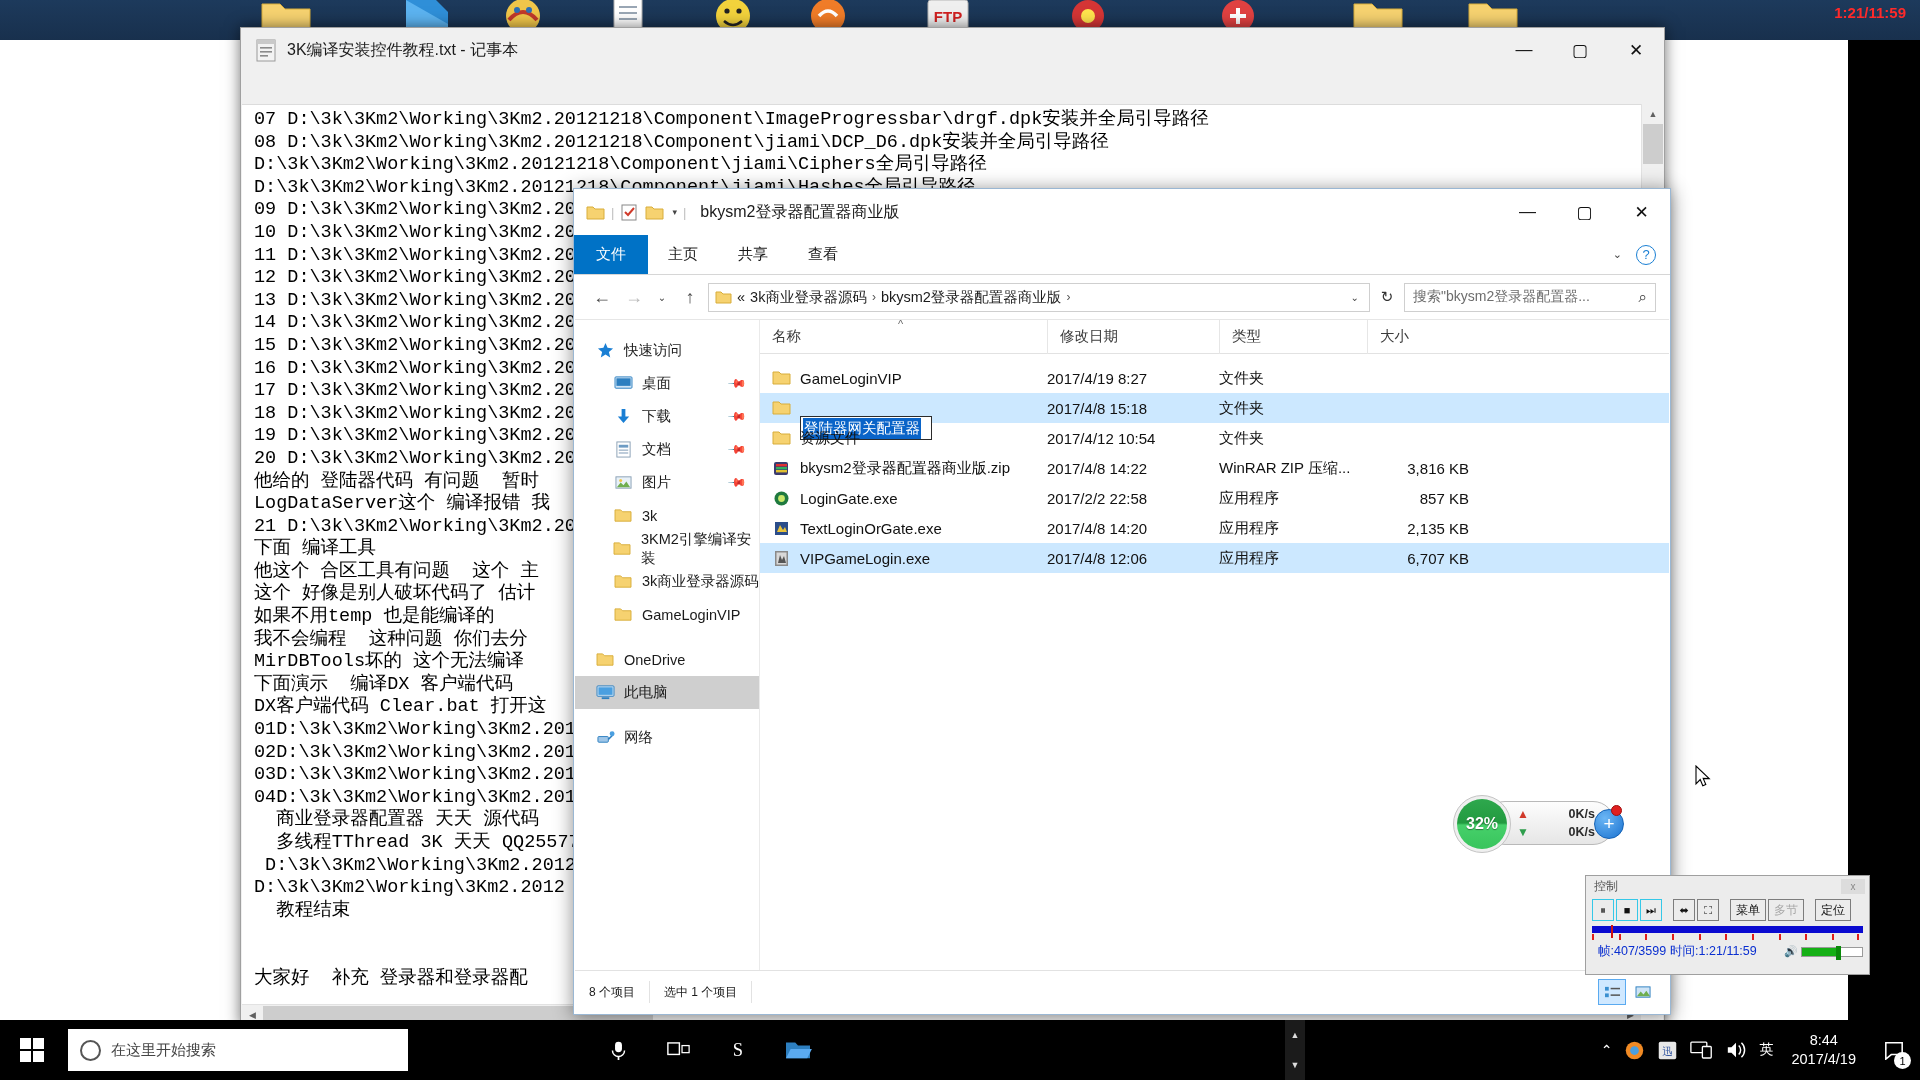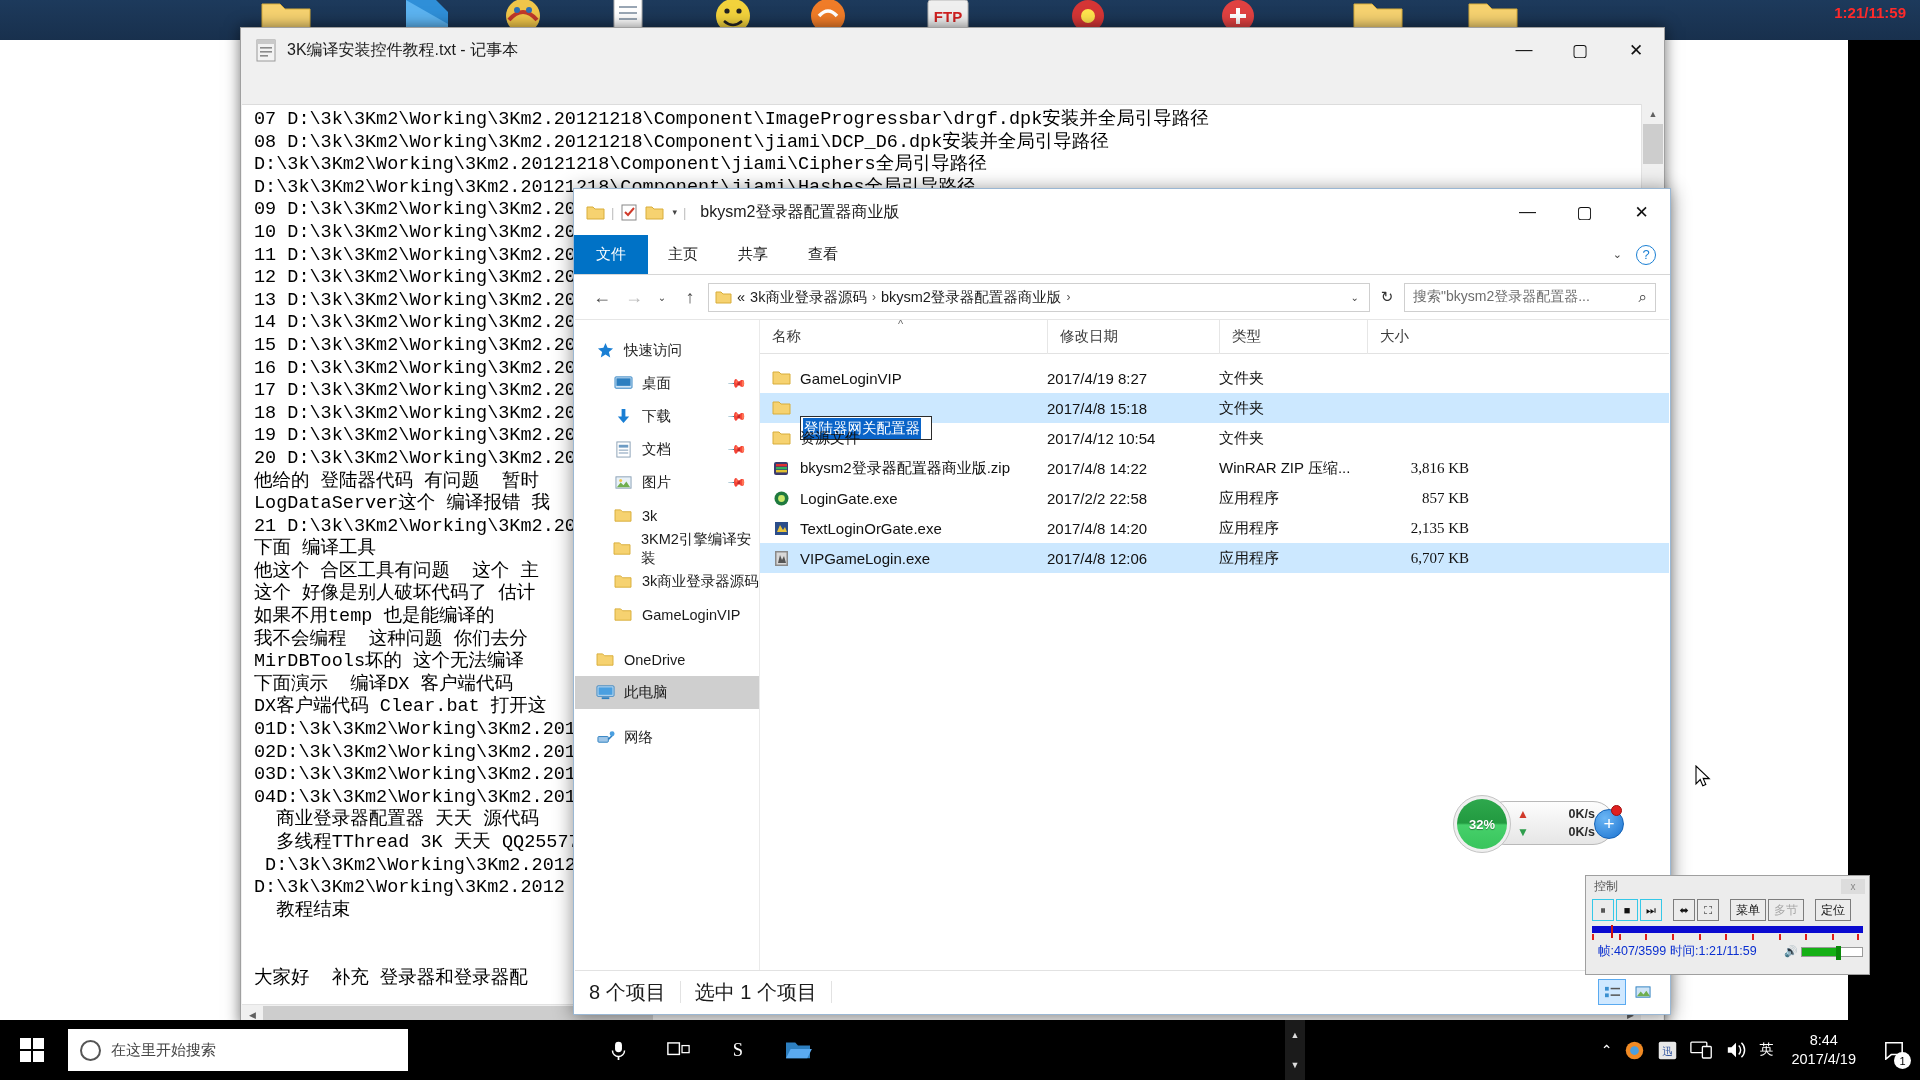--- a/index.html
+++ b/index.html
@@ -101,47 +101,47 @@
       font-size:14.5px; color:#3b3b3b; position:relative; }
   .colhead .c { padding-left:12px; position:relative; height:34px; display:flex; align-items:center; }
   .colhead .c + .c { border-left:1px solid #e6e6e6; }
   .sortmark { position:absolute; left:138px; top:-2px; font-size:11px; color:#666; }
   .rows { padding-top:9px; }
   .row { height:30px; display:flex; align-items:center; font-size:15px; color:#111; }
   .row.sel { background:#cce8ff; }
   .row .nm { width:287px; display:flex; align-items:center; gap:9px; padding-left:12px; overflow:hidden; white-space:nowrap; }
   .row .dt { width:172px; }
   .row .ty { width:148px; }
-  .row .sz { width:130px; text-align:right; padding-right:28px;font-family:Liberation Serif, serif; }
+  .row .sz { width:130px; text-align:right; padding-right:28px; }
   .fi { width:19px; height:17px; flex:0 0 19px; }
   .rename { display:inline-flex; align-items:center; border:1.5px solid #2b2b2b; background:#fff;
       height:24px; padding:0 2px; width:132px;margin-top:40px; }
   .rename .hl { background:#0a64c8; color:#fff; font-size:14.5px; padding:1px 1px; }
 
   #explorer .statusbar { position:absolute; left:1px; right:1px; bottom:1px; height:43px;
-      border-top:1px solid #e2e2e2; display:flex; align-items:center; font-size:20px; color:#1b1b1b;
+      border-top:1px solid #e2e2e2; display:flex; align-items:center; font-size:12px; color:#1b1b1b;
       background:#fff; }
   .statusbar .sb { padding:0 14px; border-right:1px solid #e2e2e2; height:22px; display:flex; align-items:center; }
   .statusbar .views { margin-left:auto; display:flex; gap:3px; padding-right:12px; }
   .vbtn { width:28px; height:26px; display:flex; align-items:center; justify-content:center; }
   .vbtn.on { background:#cfe8ff; border:1px solid #5aaaf0; }
 
   
   .cursor { position:absolute; left:935px; top:445px; width:16px; height:23px; }
 
   
   #netwidget { position:absolute; left:1453px; top:795px; width:165px; height:56px; }
   .nw-pill { position:absolute; left:30px; top:6px; width:132px; height:44px; border-radius:22px;
       background:linear-gradient(180deg,#fdfdfd 0%,#e6e6e6 100%); border:1px solid #b9b9b9; }
   .nw-circ { position:absolute; left:0; top:0; width:58px; height:58px; border-radius:50%;
       background:#efefef; border:1px solid #c4c4c4; display:flex; align-items:center; justify-content:center; }
   .nw-circ .inner { width:50px; height:50px; border-radius:50%;
       background:linear-gradient(180deg,#2ea84d 0%,#229a40 48%,#46d06a 52%,#39c45d 100%);
       display:flex; align-items:center; justify-content:center;
-      color:#fff; font-size:13px; font-weight:bold; text-shadow:0 1px 1px rgba(0,0,0,.4); }
+      color:#fff; font-size:16px; font-weight:bold; text-shadow:0 1px 1px rgba(0,0,0,.4); }
   .nw-rows { position:absolute; left:64px; top:10px; width:78px; font-size:12.5px; color:#333; }
   .nw-rows .r { display:flex; align-items:center; height:18px; gap:4px; }
   .nw-rows .r .ar { width:12px; text-align:center; font-size:12px; }
   .nw-rows .r .up { color:#d03a2a; }
   .nw-rows .r .dn { color:#2e9e4c; }
   .nw-rows .r .v { margin-left:auto; font-weight:bold; color:#2b2b2b; }
   .nw-plus { position:absolute; right:-6px; top:14px; width:30px; height:30px; border-radius:50%;
       background:radial-gradient(circle at 35% 30%,#6bb6f5,#1a72d0); color:#fff; font-size:19px;
       display:flex; align-items:center; justify-content:center; border:1px solid #1462b5; }
   .nw-dot { position:absolute; right:-4px; top:10px; width:11px; height:11px; border-radius:50%;

